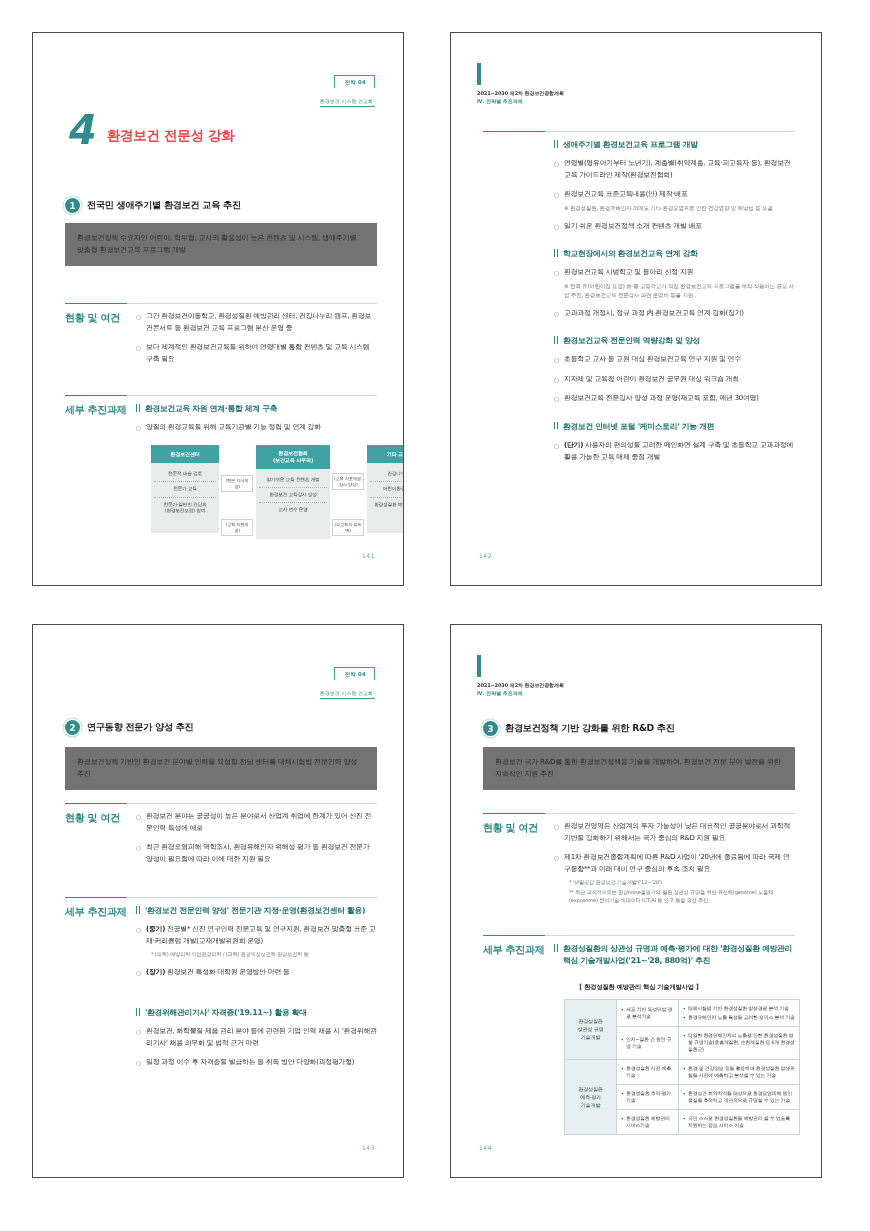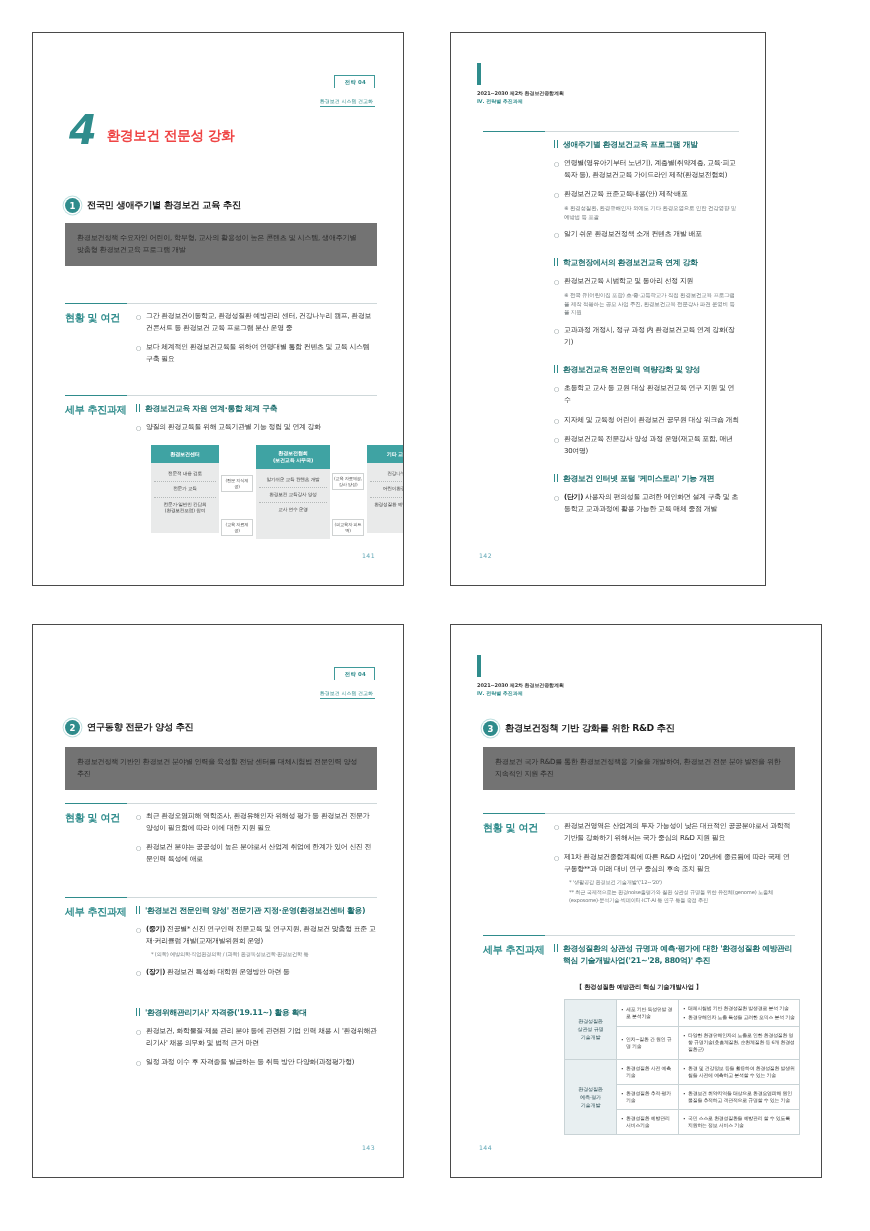--- a/index.html
+++ b/index.html
@@ -14,21 +14,21 @@
     width: 870px; height: 1231px;
     background: #ffffff;
   }
   .page {
     position: absolute;
     background: #ffffff;
     border: 1px solid #4a4a4a;
     overflow: hidden;
   }
   #page-141 { left: 32px;  top: 32px;  width: 372px; height: 554px; }
-  #page-142 { left: 450px; top: 32px;  width: 316px; height: 554px; }
+  #page-142 { left: 450px; top: 32px;  width: 372px; height: 554px; }
   #page-143 { left: 32px;  top: 624px; width: 372px; height: 554px; }
   #page-144 { left: 450px; top: 624px; width: 372px; height: 554px; }
 
   
   .strategy-tag {
     position: absolute; right: 28px; top: 36px;
     text-align: right;
   }
   .strategy-tag .tag-box {
     display: inline-block;
@@ -427,25 +427,25 @@
     </div>
 
     <div class="summary" style="top:122px">환경보건정책 기반인 환경보건 분야별 인력을 육성할 전담 센터를 대체시험법 전문인력 양성 추진</div>
 
     <div class="block" style="top:178px">
       <div class="brow">
         <div class="blabel">현황 및 여건</div>
         <div class="bbody">
           <div class="bullet">
             <span class="mk">○</span>
+            <span>환경보건 분야는 공공성이 높은 분야로서 산업계 취업에 한계가 있어 신진 전문인력 육성에 애로</span>
+          </div>
+          <div class="bullet">
+            <span class="mk">○</span>
             <span>최근 환경오염피해 역학조사, 환경유해인자 위해성 평가 등 환경보건 전문가 양성이 필요함에 따라 이에 대한 지원 필요</span>
-          </div>
-          <div class="bullet">
-            <span class="mk">○</span>
-            <span>환경보건 분야는 공공성이 높은 분야로서 산업계 취업에 한계가 있어 신진 전문인력 육성에 애로</span>
           </div>
         </div>
       </div>
     </div>
 
     <div class="block" style="top:272px">
       <div class="brow">
         <div class="blabel">세부 추진과제</div>
         <div class="bbody">
 

